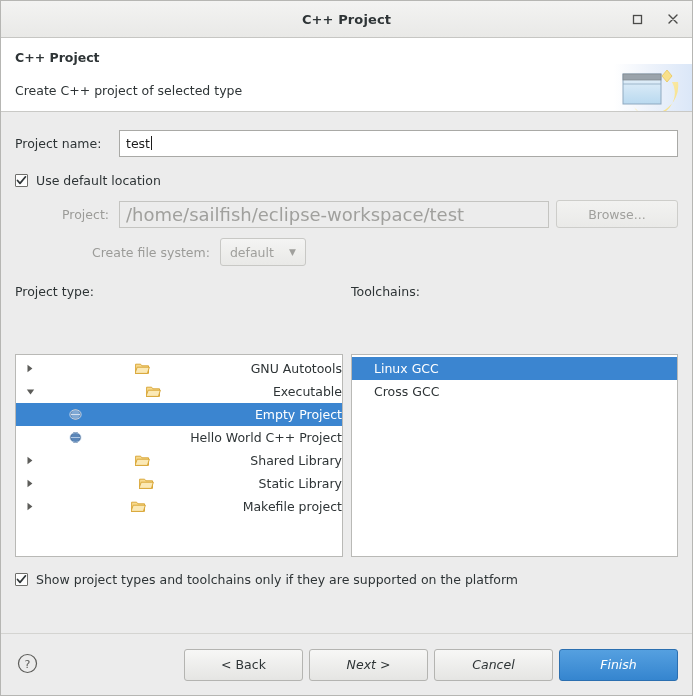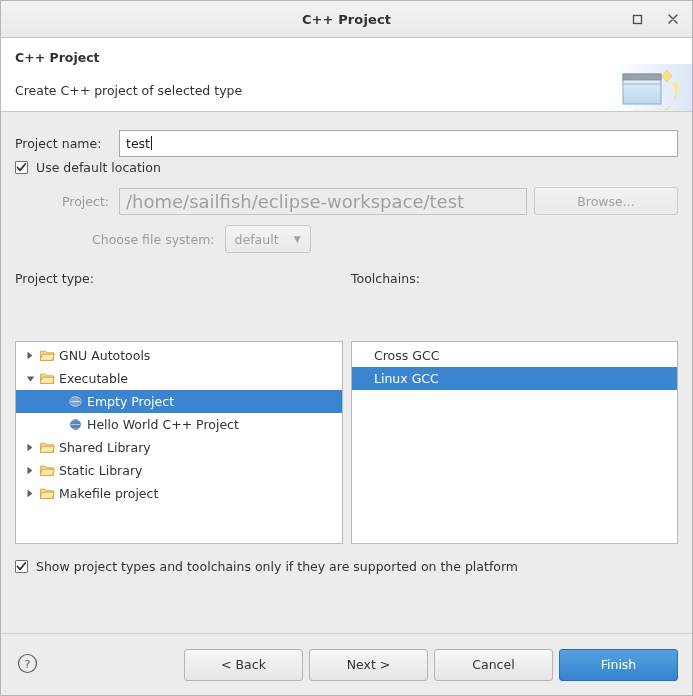--- a/index.html
+++ b/index.html
@@ -153,20 +153,21 @@
     box-sizing: border-box;
     display: inline-flex;
     align-items: center;
     justify-content: center;
     flex: none;
     border-radius: 1px;
   }
   .cb svg { display:block; }
 
   .cbrow {
+    margin-top: 13px;
     height: 20px;
     gap: 8px;
   }
 
   
   .loc-row {
     margin-top: 10px;
     height: 28px;
   }
   .loc-label { width: 104px; text-align: right; padding-right: 10px; box-sizing: border-box; }
@@ -195,21 +196,21 @@
     align-items: center;
     justify-content: center;
     box-sizing: border-box;
     cursor: default;
   }
   .btn.disabled {
     color: #a0a09d;
     border-color: #cdcdca;
     background: linear-gradient(to bottom, #f2f2f1 0%, #eaeae8 100%);
   }
-  .browse-btn { margin-left: 7px; width: 144px; }
+  .browse-btn { margin-left: 7px; width: 122px; }
 
   
   .fs-row {
     margin-top: 10px;
     height: 28px;
     padding-left: 77px;
   }
   .fs-label { padding-right: 10px; }
   .combo {
     height: 28px;
@@ -253,20 +254,21 @@
   }
 
   .tree-item, .list-item {
     height: 23px;
     display: flex;
     align-items: center;
     font-size: 12.5px;
     color: #2e3436;
     white-space: nowrap;
     cursor: default;
+    justify-content: space-between;
   }
   .tree-item { padding-left: 6px; }
   .list-item { padding-left: 22px; }
   .tree-item.selected, .list-item.selected {
     background: #3b85d0;
     color: #ffffff;
   }
 
   .twisty {
     width: 16px;
@@ -328,21 +330,21 @@
     border-radius: 3px;
     background: linear-gradient(to bottom, #f7f7f6 0%, #e5e5e3 100%);
     font-size: 12.5px;
     color: #2e3436;
     display: inline-flex;
     align-items: center;
     justify-content: center;
     box-sizing: border-box;
     cursor: default;
   }
-  .nav-btn + .nav-btn { margin-left: 6px; }
+  .nav-btn + .nav-btn { margin-left: 6px; font-style: italic; }
   .nav-btn.primary {
     background: linear-gradient(to bottom, #55a0e0 0%, #3585cf 100%);
     border: 1px solid #2b6fb0;
     color: #ffffff;
   }
 </style>
 </head>
 <body>
 
 <div class="dialog">
@@ -423,21 +425,21 @@
 
     <div class="row loc-row">
       <div class="label disabled loc-label">Project:</div>
       <div class="input-disabled">
         <span>/home/sailfish/eclipse-workspace/test</span>
       </div>
       <div class="btn disabled browse-btn">Browse...</div>
     </div>
 
     <div class="row fs-row">
-      <div class="label disabled fs-label">Choose file system:</div>
+      <div class="label disabled fs-label">Create file system:</div>
       <div class="combo">
         <span>default</span>
         <span class="combo-arrow">▼</span>
       </div>
     </div>
 
     <div class="panes">
 
       <div class="pane pane-left">
         <div class="pane-label">Project type:</div>
@@ -537,25 +539,25 @@
             </span>
             <span>Makefile project</span>
           </div>
 
         </div>
       </div>
 
       <div class="pane pane-right">
         <div class="pane-label">Toolchains:</div>
         <div class="listbox">
+          <div class="list-item selected">
+            <span>Linux GCC</span>
+          </div>
           <div class="list-item">
             <span>Cross GCC</span>
-          </div>
-          <div class="list-item selected">
-            <span>Linux GCC</span>
           </div>
         </div>
       </div>
 
     </div>
 
     <div class="row platform-row">
       <span class="cb">
         <span>
           <svg width="11" height="11" viewBox="0 0 11 11">

